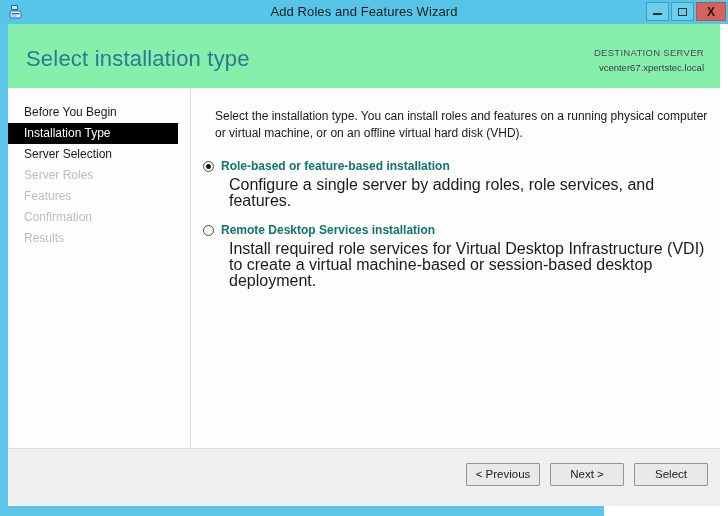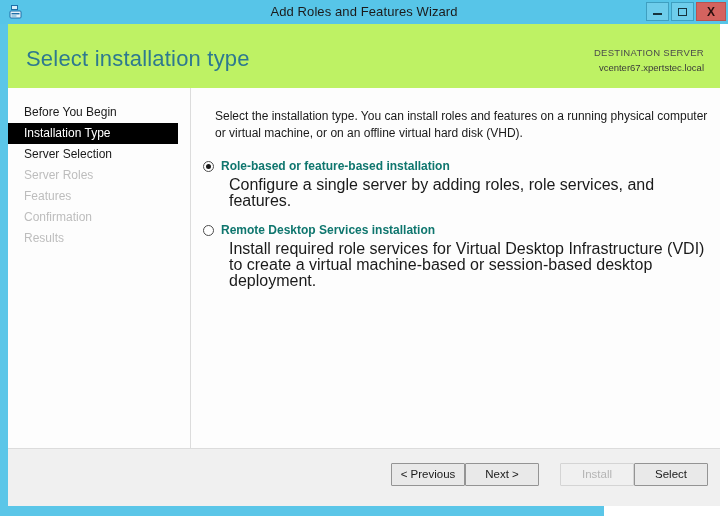--- a/index.html
+++ b/index.html
@@ -101,21 +101,21 @@
     background: #fdfdfd;
     box-sizing: border-box;
   }
 
   
   .header {
     position: absolute;
     left: 0; top: 0;
     width: 712px;
     height: 64px;
-    background: #bef264;
+    background: #86efac;
   }
   .page-title {
     position: absolute;
     left: 18px;
     top: 22px;
     font-size: 22px;
     color: #2e798f;
     font-weight: normal;
     letter-spacing: 0.2px;
     white-space: nowrap;
@@ -252,20 +252,21 @@
     width: 712px;
     height: 57px;
     background: #f0f0f0;
     border-top: 1px solid #dcdcdc;
   }
   .btnrow {
     position: absolute;
     right: 12px;
     top: 14px;
     display: flex;
+    gap: 10px;
   }
   .btn {
     width: 74px;
     height: 23px;
     box-sizing: border-box;
     border: 1px solid #949494;
     background: #e9e9e9;
     font-family: "Liberation Sans", sans-serif;
     font-size: 11.5px;
     color: #1a1a1a;
@@ -352,19 +353,18 @@
           </div>
 
         </div>
       </div>
     </div>
 
     <div class="footer">
       <div class="btnrow">
         <div class="btn">&lt; Previous</div>
         <div class="btn">Next &gt;</div>
-        <div class="btn disabled spaced">Install</div>
         <div class="btn">Select</div>
       </div>
     </div>
 
   </div>
 </div>
 
 </body></html>

